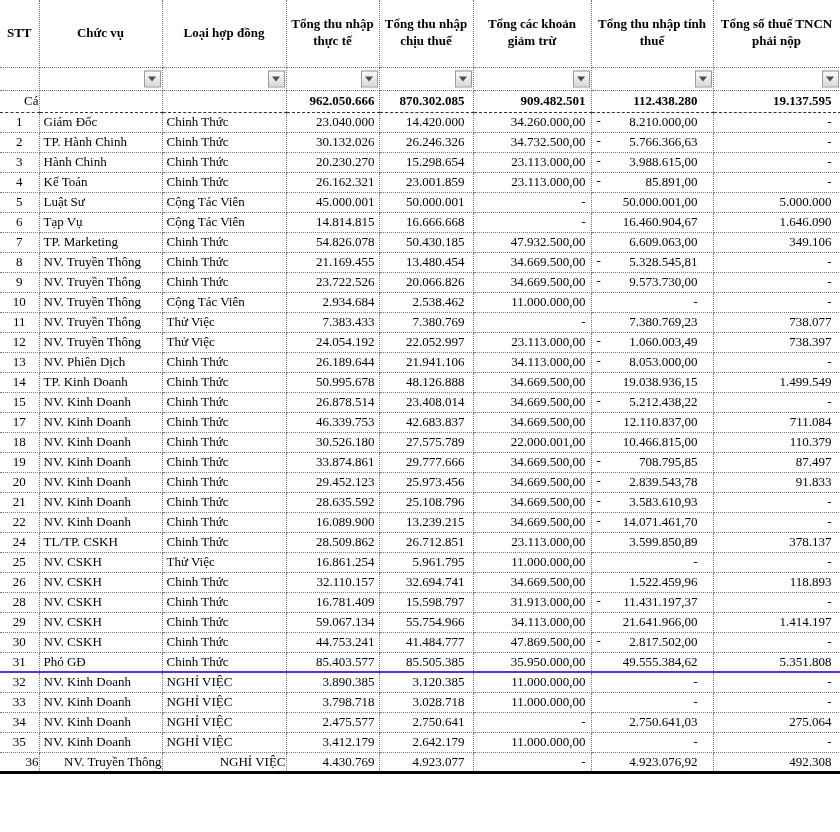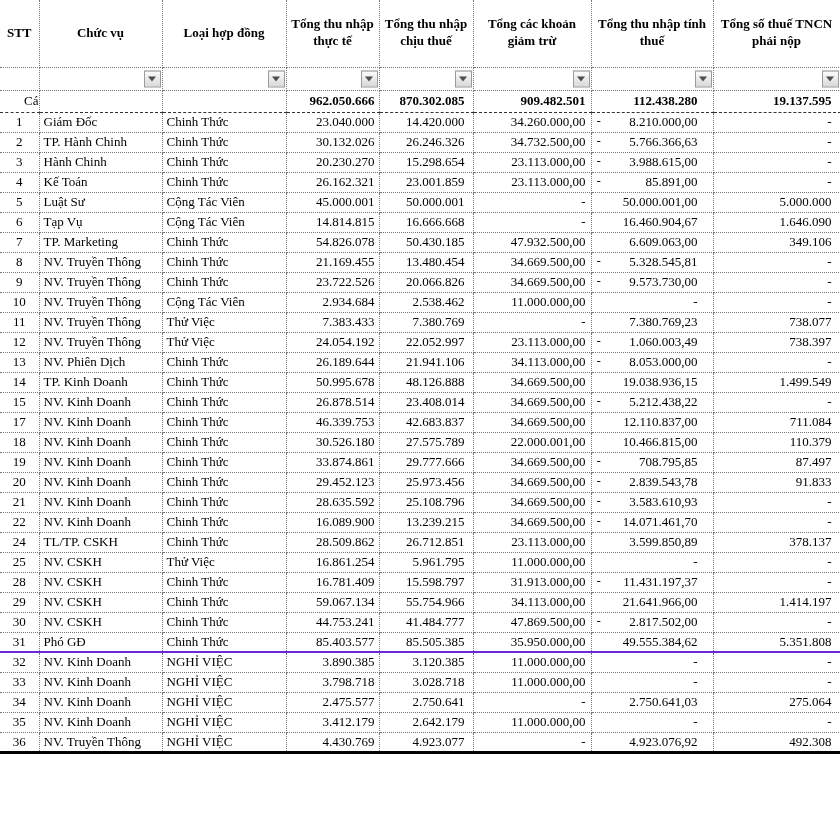--- a/index.html
+++ b/index.html
@@ -32,21 +32,21 @@
   tbody td{height:20px;}
   .c-stt{text-align:center;}
   .c-text{text-align:left;padding-left:4px;}
   .c-num{text-align:right;}
   .pr4{padding-right:4px;}
   .pr5{padding-right:5px;font-family:Liberation Serif, serif;}
   .pr8{padding-right:8px;}
   .c-tinh{position:relative;text-align:right;padding-right:15px;}
   .c-tinh .sign{position:absolute;left:5px;top:0;}
   tr.solid-bottom td{border-bottom:2px solid #6d28d9;}
-  tbody tr:last-child td{border-bottom:3px solid #000;}
+  tbody tr:last-child td{border-bottom:3px solid #000;text-align:right;}
 </style>
 </head>
 <body>
 
 <table>
   <colgroup>
     <col style="width:39px">
       <col style="width:123px">
       <col style="width:124px">
     <col style="width:93px">
@@ -340,20 +340,30 @@
         <td class="c-stt">25</td>
         <td class="c-text">NV. CSKH</td>
         <td class="c-text">Thử Việc</td>
         <td class="c-num pr4">16.861.254</td>
         <td class="c-num pr8">5.961.795</td>
         <td class="c-num pr5">11.000.000,00</td>
         <td class="c-tinh"><span>-</span></td>
         <td class="c-num pr8">-</td>
       </tr>
       <tr>
+        <td class="c-stt">26</td>
+        <td class="c-text">NV. CSKH</td>
+        <td class="c-text">Chinh Thức</td>
+        <td class="c-num pr4">32.110.157</td>
+        <td class="c-num pr8">32.694.741</td>
+        <td class="c-num pr5">34.669.500,00</td>
+        <td class="c-tinh"><span>1.522.459,96</span></td>
+        <td class="c-num pr8">118.893</td>
+      </tr>
+      <tr>
         <td class="c-stt">28</td>
         <td class="c-text">NV. CSKH</td>
         <td class="c-text">Chinh Thức</td>
         <td class="c-num pr4">16.781.409</td>
         <td class="c-num pr8">15.598.797</td>
         <td class="c-num pr5">31.913.000,00</td>
         <td class="c-tinh"><span class="sign">-</span><span>11.431.197,37</span></td>
         <td class="c-num pr8">-</td>
       </tr>
       <tr>

